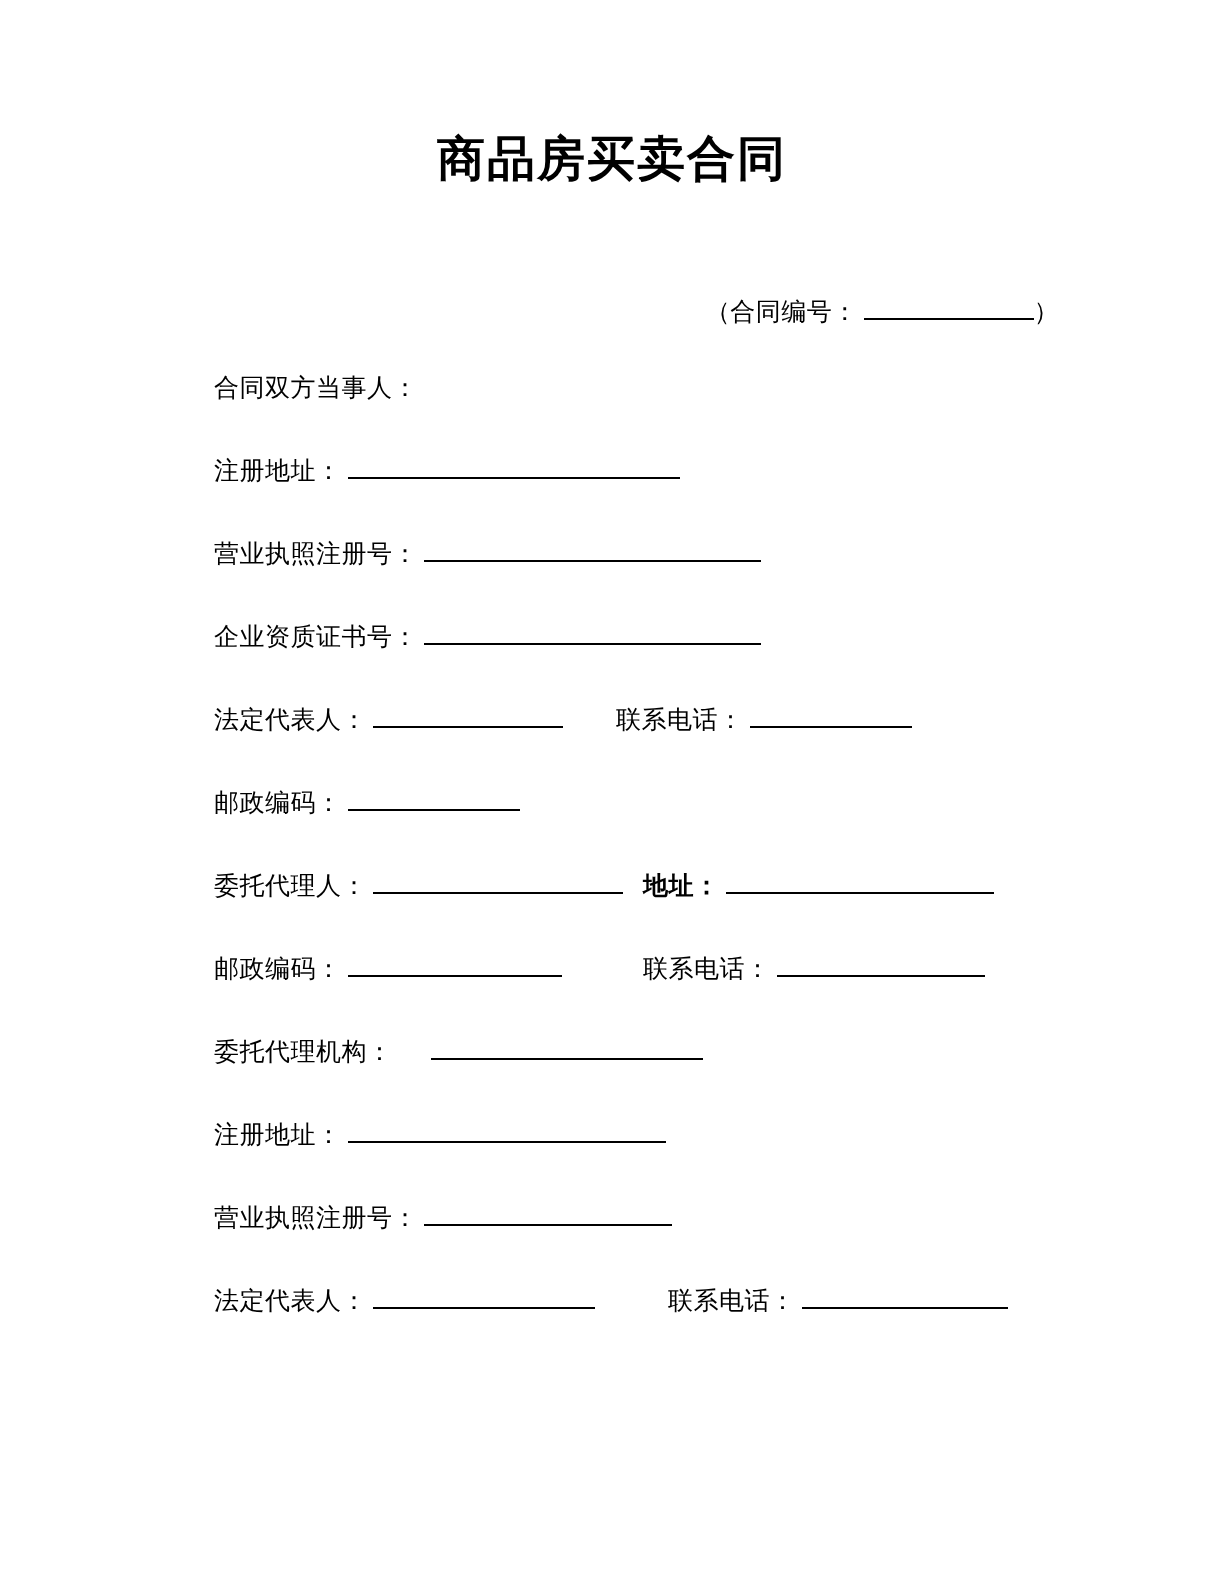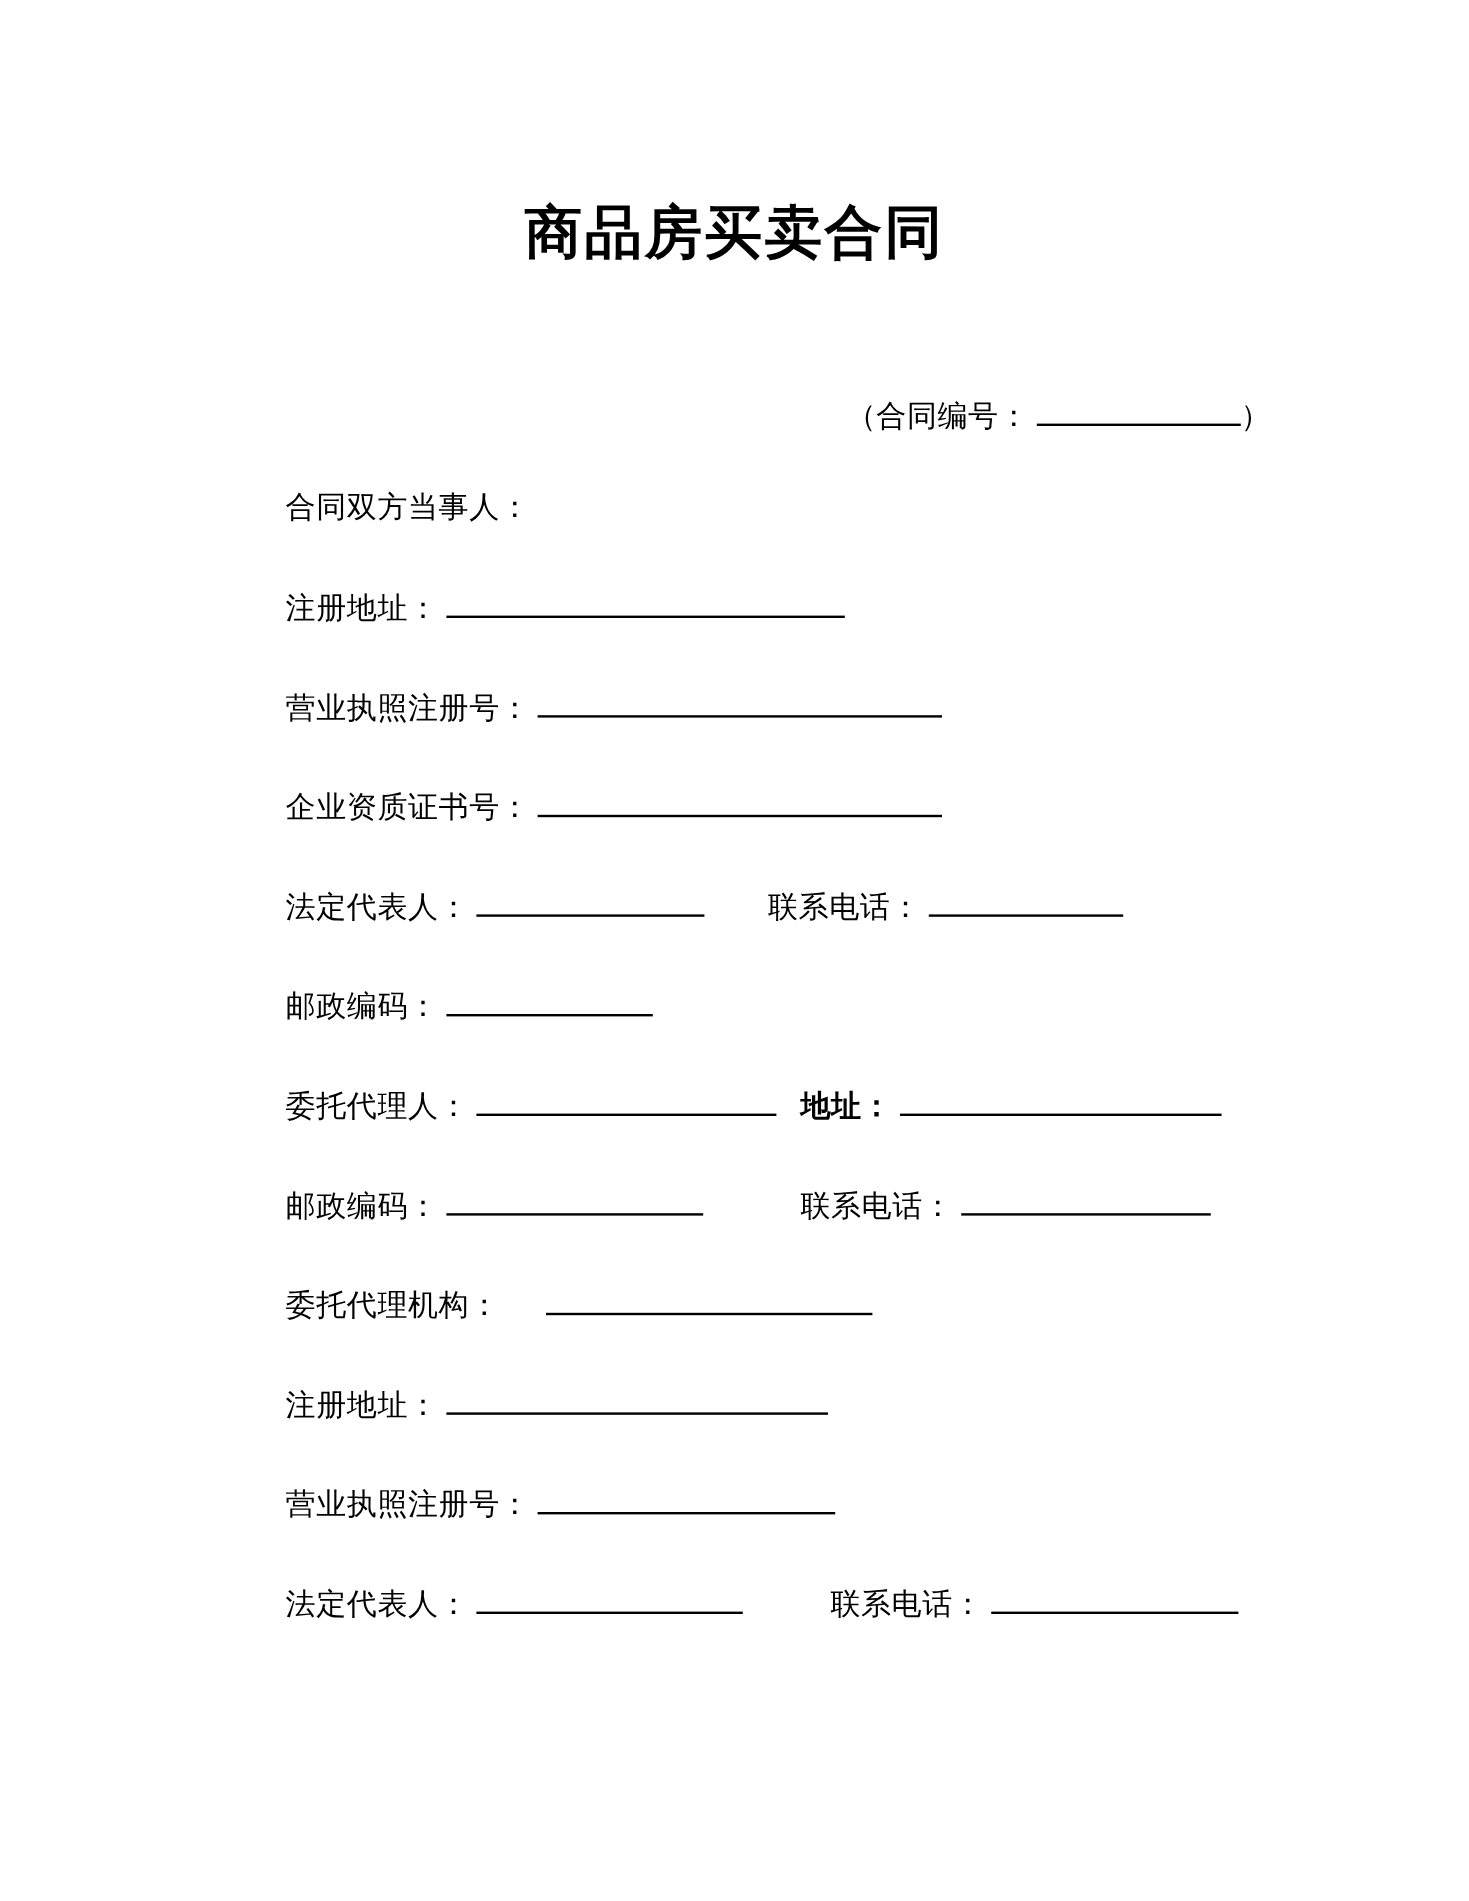--- a/index.html
+++ b/index.html
@@ -16,21 +16,20 @@
     overflow: hidden;
   }
 
   .page {
     position: absolute;
     left: 0;
     top: 0;
     width: 1224px;
     height: 1121px;
     background: #ffffff;
-    margin-top: 36px;
   }
 
   
   .doc-title {
     position: absolute;
     left: 0;
     top: 128px;
     width: 1224px;
     text-align: center;
     font-family: "Liberation Sans", "DejaVu Sans", sans-serif;
@@ -56,21 +55,21 @@
   }
   .contract-no-inner {
     display: inline-block;
     margin-left: 490px;
   }
   .paren { font-size: 25px; }
 
   
   .rows {
     position: absolute;
-    left: 238px;
+    left: 214px;
     top: 372px;
     width: 820px;
   }
   .row {
     position: relative;
     height: 83px;
     white-space: nowrap;
     font-size: 25px;
     line-height: 32px;
   }

